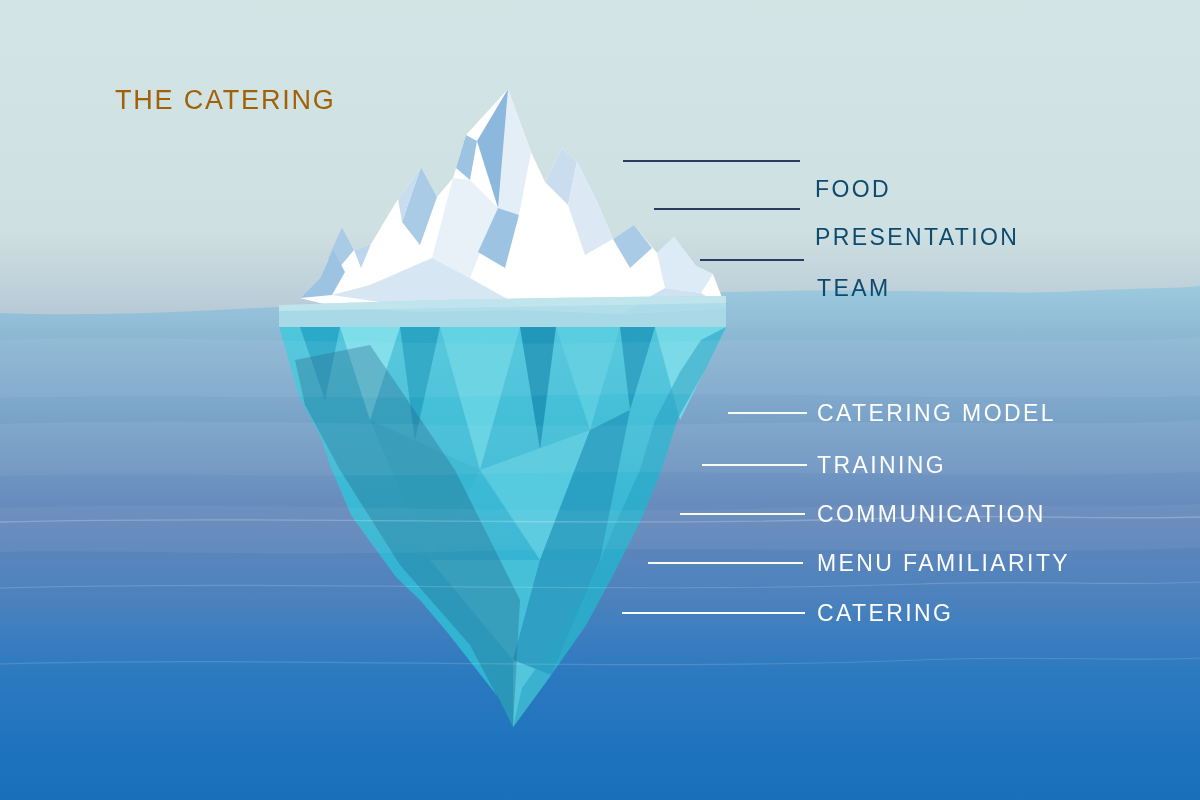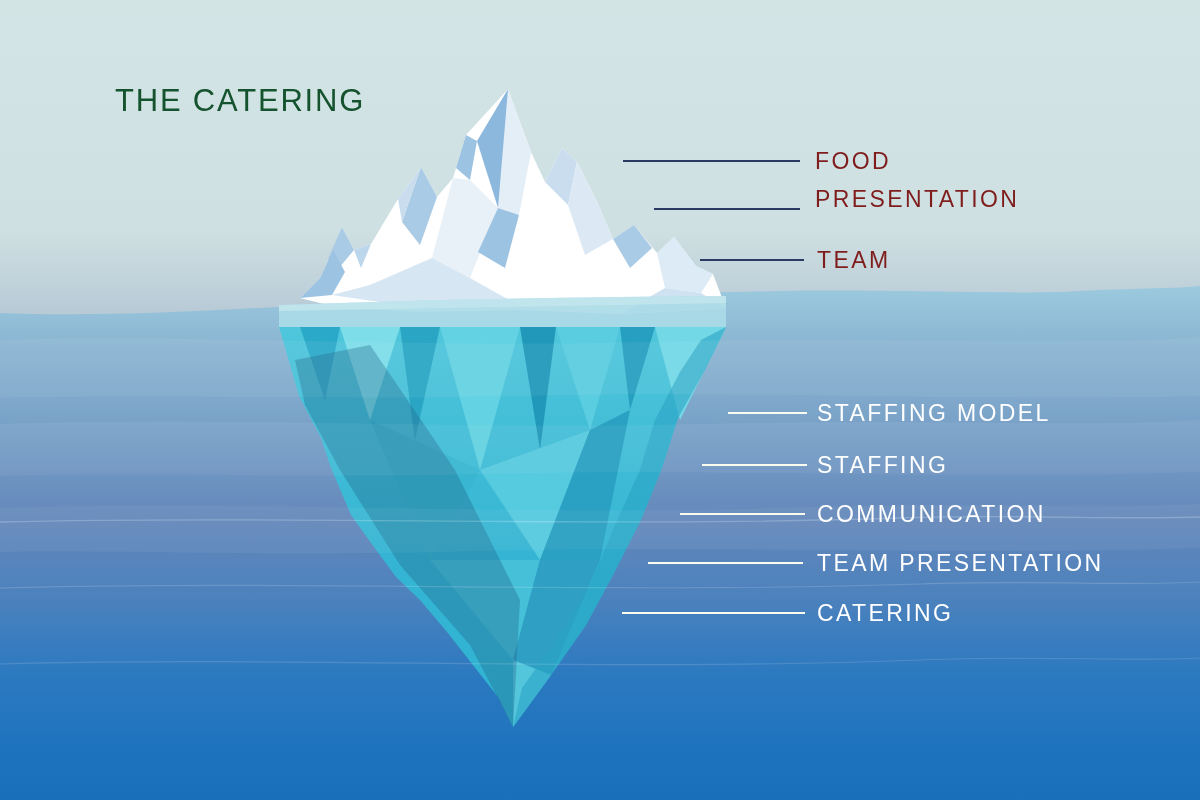--- a/index.html
+++ b/index.html
@@ -4,32 +4,32 @@
 <style>
   html,body{margin:0;padding:0;}
   .stage{
     position:relative;width:1200px;height:800px;overflow:hidden;
     font-family:"Liberation Sans","DejaVu Sans",sans-serif;
     background:#d3e4e5;
   }
   .scene{position:absolute;inset:0;width:1200px;height:800px;display:block;}
   .title{
     position:absolute;left:115px;top:80px;
-    font-size:31px;line-height:41px;letter-spacing:1.8px;
-    color:#14532d;font-weight:400;
+    font-size:27px;line-height:41px;letter-spacing:1.8px;
+    color:#a16207;font-weight:400;
   }
   .title span{display:block;}
   .callout-line{position:absolute;height:2px;}
   .callout-line.above{background:#2b3a63;}
   .callout-line.below{background:#fbfcf0;}
   .callout-label{
     position:absolute;height:28px;line-height:28px;
     font-size:23px;letter-spacing:2.4px;font-weight:400;white-space:nowrap;
   }
-  .callout-label.above{color:#7f1d1d;}
+  .callout-label.above{color:#0c4a6e;margin-top:28px;}
   .callout-label.below{color:#ffffff;}
 </style>
 </head>
 <body>
 
 <div class="stage">
 
   <svg class="scene" viewBox="0 0 1200 800" aria-hidden="true">
     <defs>
       <linearGradient id="skyGrad" x1="0" y1="0" x2="0" y2="1">
@@ -124,44 +124,44 @@
     <span>THE CATERING</span>
   </h1>
 
   <div>
     <div>
       <div class="callout-line above" style="left:623px;top:160px;width:177px"></div>
       <div class="callout-label above" style="left:815px;top:147px">FOOD</div>
     </div>
     <div>
       <div class="callout-line above" style="left:654px;top:208px;width:146px"></div>
-      <div class="callout-label above" style="left:815px;top:185px">PRESENTATION</div>
+      <div class="callout-label above" style="left:815px;top:195px">PRESENTATION</div>
     </div>
     <div>
       <div class="callout-line above" style="left:700px;top:259px;width:104px"></div>
       <div class="callout-label above" style="left:817px;top:246px">TEAM</div>
     </div>
   </div>
 
   <div>
     <div>
       <div class="callout-line below" style="left:728px;top:412px;width:79px"></div>
-      <div class="callout-label below" style="left:817px;top:399px">STAFFING MODEL</div>
+      <div class="callout-label below" style="left:817px;top:399px">CATERING MODEL</div>
     </div>
     <div>
       <div class="callout-line below" style="left:702px;top:464px;width:105px"></div>
-      <div class="callout-label below" style="left:817px;top:451px">STAFFING</div>
+      <div class="callout-label below" style="left:817px;top:451px">TRAINING</div>
     </div>
     <div>
       <div class="callout-line below" style="left:680px;top:513px;width:125px"></div>
       <div class="callout-label below" style="left:817px;top:500px">COMMUNICATION</div>
     </div>
     <div>
       <div class="callout-line below" style="left:648px;top:562px;width:155px"></div>
-      <div class="callout-label below" style="left:817px;top:549px">TEAM PRESENTATION</div>
+      <div class="callout-label below" style="left:817px;top:549px">MENU FAMILIARITY</div>
     </div>
     <div>
       <div class="callout-line below" style="left:622px;top:612px;width:183px"></div>
       <div class="callout-label below" style="left:817px;top:599px">CATERING</div>
     </div>
   </div>
 
 </div>
 
 </body></html>

